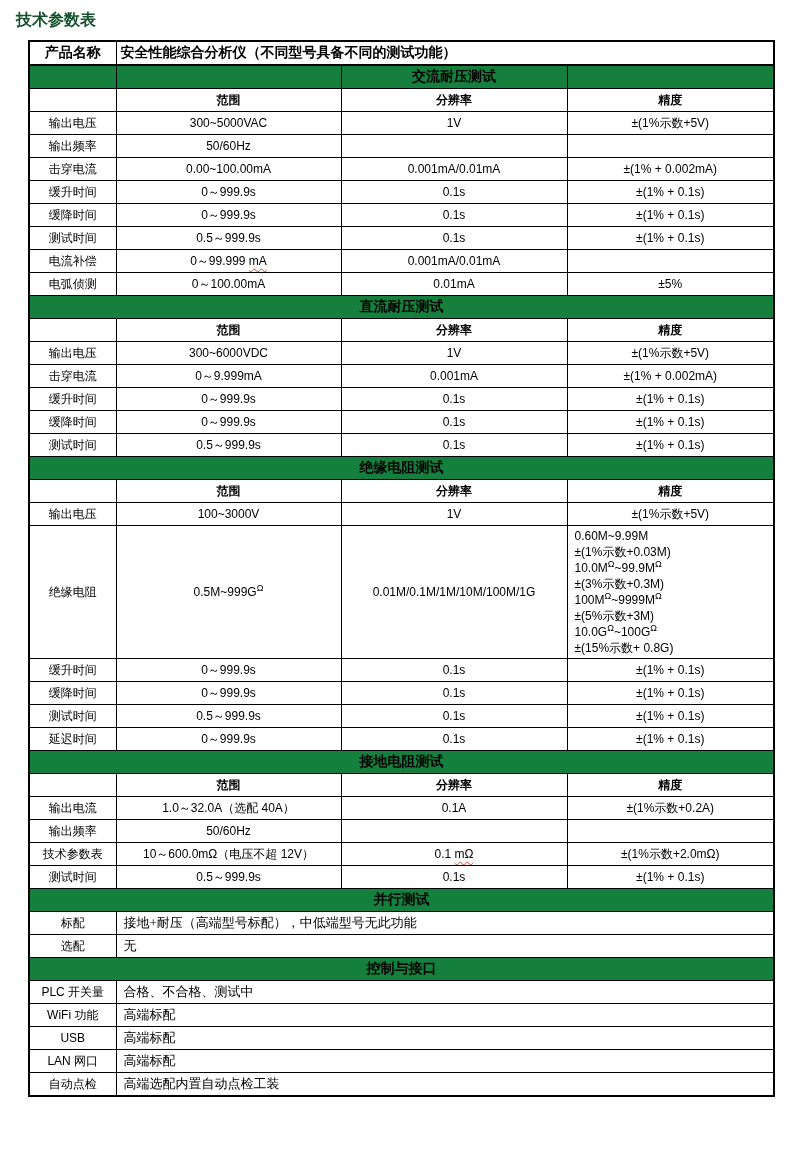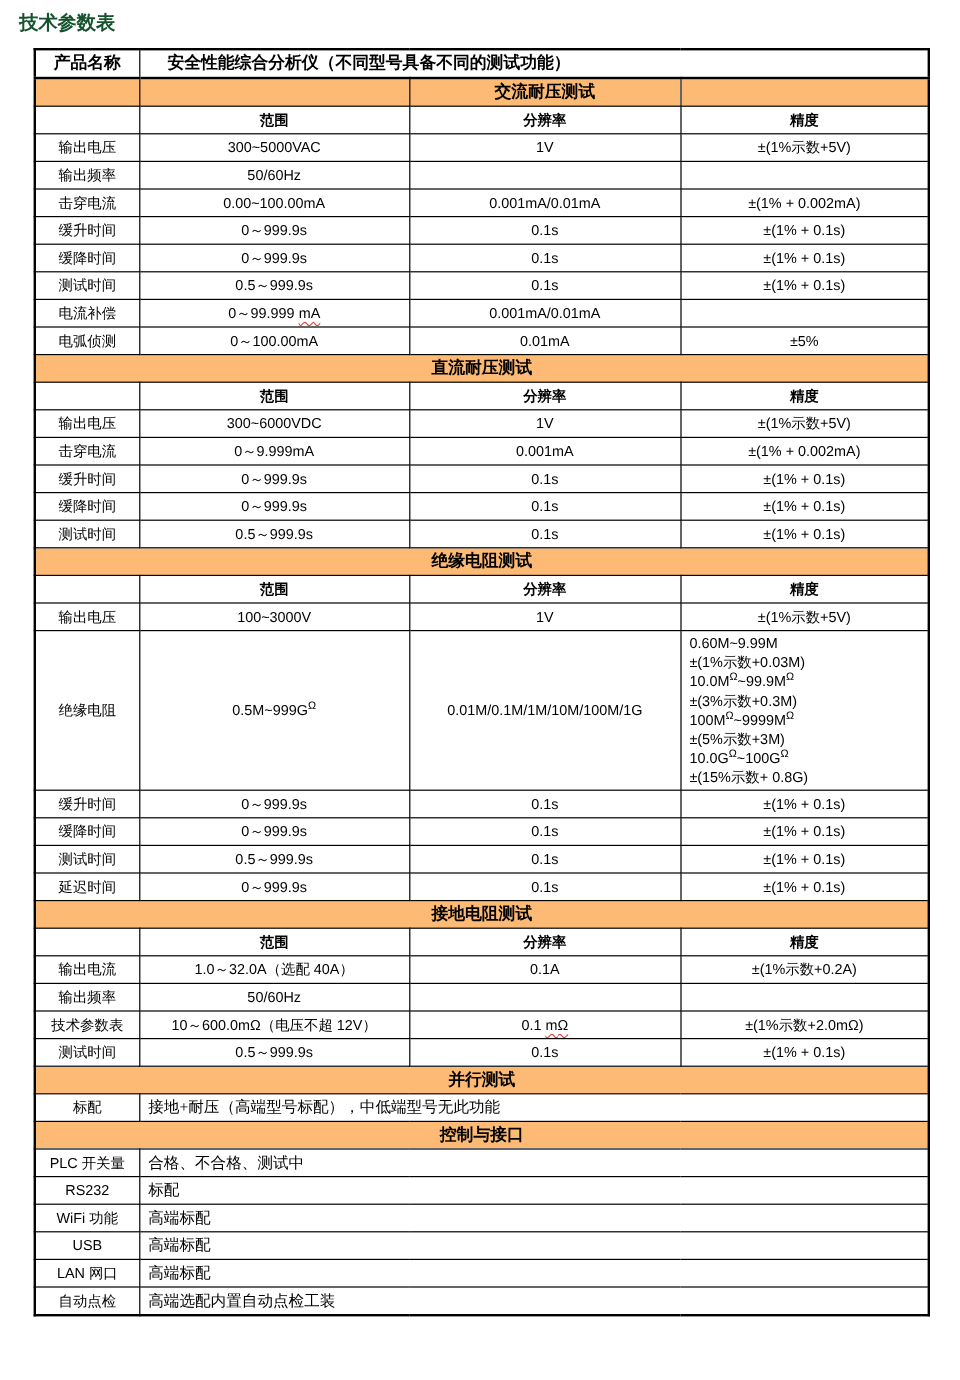--- a/index.html
+++ b/index.html
@@ -33,25 +33,25 @@
     overflow: hidden;
     white-space: nowrap;
   }
   tr.product-row td {
     font-weight: bold;
     font-size: 14px;
     border-bottom: 2px solid #000;
   }
   tr.product-row td.value {
     text-align: left;
-    padding-left: 23px;
+    padding-left: 4px;
     border-radius: 12px;
   }
   tr.band-row td {
-    background: #fdba74;
+    background: #15803d;
     font-weight: bold;
     font-size: 14px;
   }
   tr.colhead-row td { font-weight: bold; }
   td.left { text-align: left; padding-left: 7px; margin-top: 12px; }
   td.serif {
     font-family: "Liberation Serif", "DejaVu Serif", serif;
     font-size: 13px;
   }
   .spell {
@@ -279,30 +279,30 @@
         <td>0.1s</td>
         <td>±(1% + 0.1s)</td>
       </tr>
       <tr class="band-row">
         <td colspan="4">并行测试</td>
       </tr>
       <tr>
         <td>标配</td>
         <td class="left serif" colspan="3">接地+耐压（高端型号标配），中低端型号无此功能</td>
       </tr>
+      <tr>
+        <td>选配</td>
+        <td class="left serif" colspan="3">无</td>
+      </tr>
       <tr class="band-row">
         <td colspan="4">控制与接口</td>
       </tr>
       <tr>
         <td>PLC 开关量</td>
         <td class="left serif" colspan="3">合格、不合格、测试中</td>
-      </tr>
-      <tr>
-        <td>RS232</td>
-        <td class="left serif" colspan="3">标配</td>
       </tr>
       <tr>
         <td>WiFi 功能</td>
         <td class="left serif" colspan="3">高端标配</td>
       </tr>
       <tr>
         <td>USB</td>
         <td class="left serif" colspan="3">高端标配</td>
       </tr>
       <tr>

